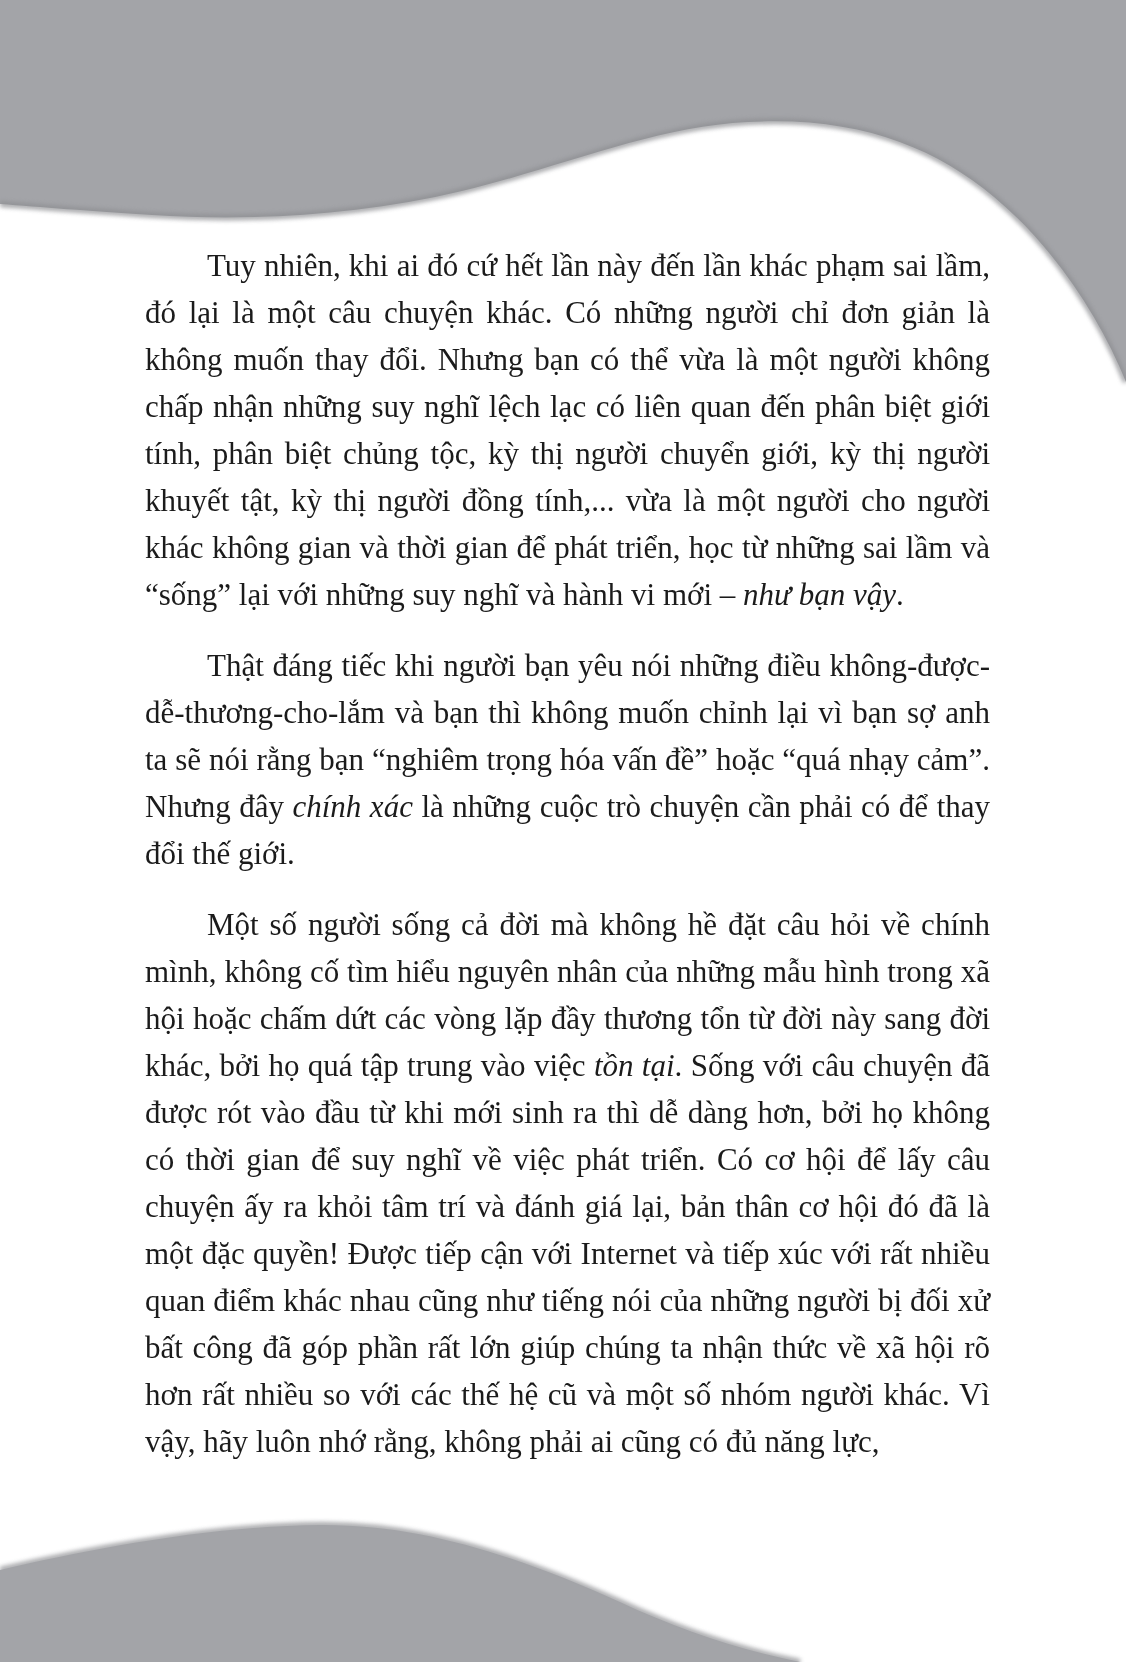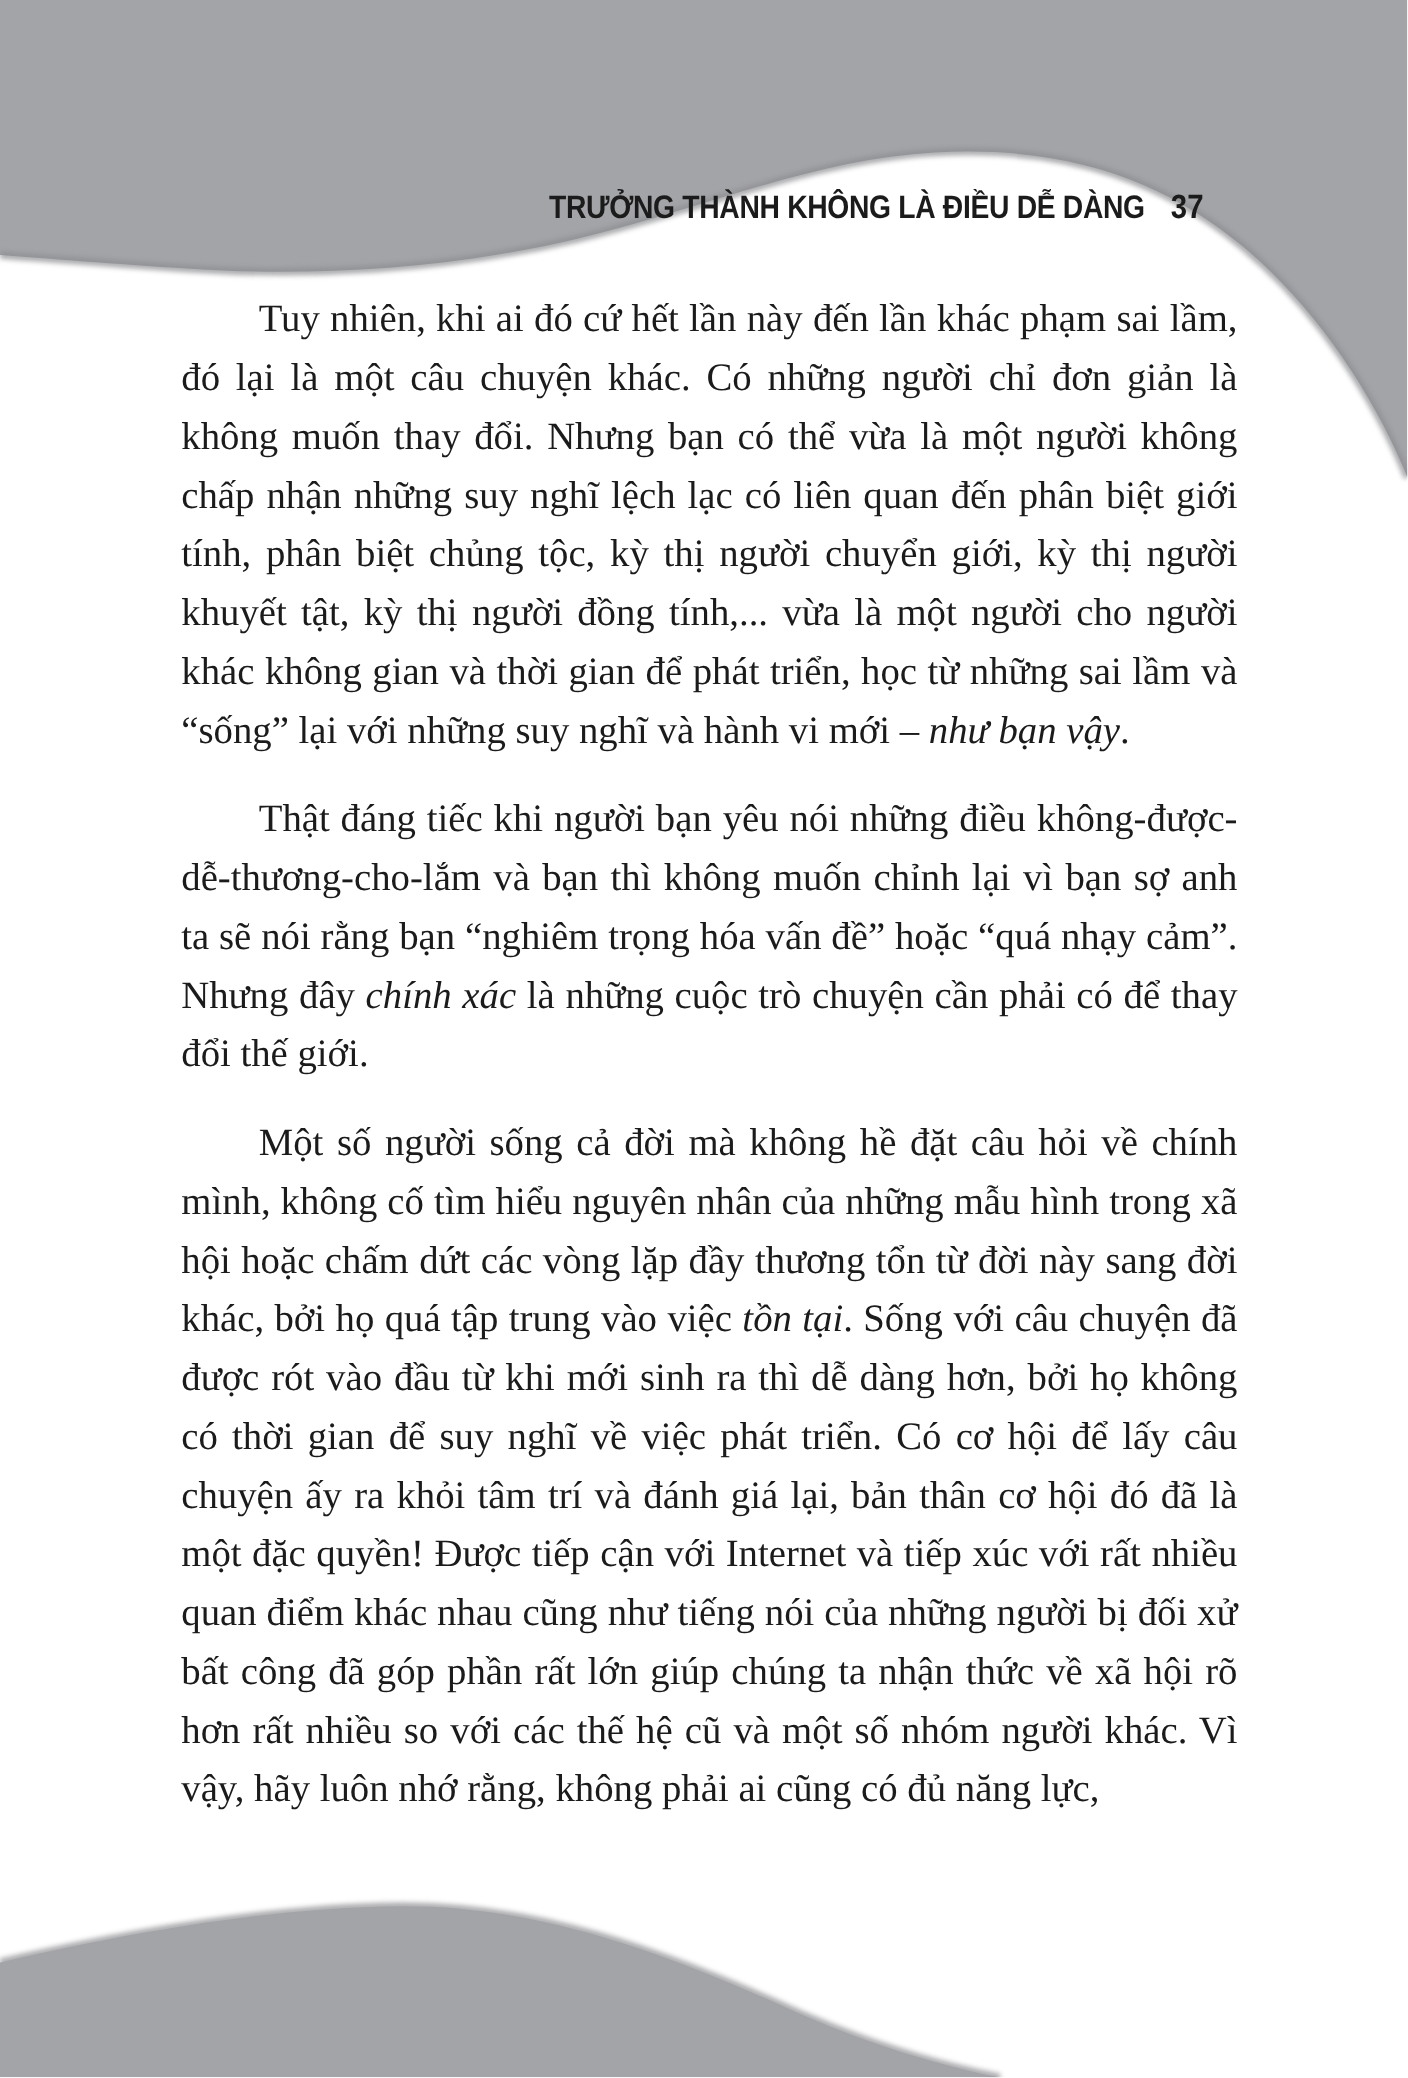--- a/index.html
+++ b/index.html
@@ -58,21 +58,21 @@
     letter-spacing: -0.3px;
   }
   .page-number {
     font-size: 27px;
   }
 
   
   .body-text {
     position: absolute;
     left: 145px;
-    top: 231px;
+    top: 242px;
     width: 845px;
     font-size: 31px;
     line-height: 47px;
     color: #1b1b1b;
     text-align: justify;
   }
   .para {
     margin: 0;
     text-indent: 62px;
   }
@@ -99,26 +99,20 @@
              C 352 217, 242 221, 152 215
              C 88 211, 40 207, 0 204 Z"></path>
     <path class="deco-edge" filter="url(#soft)" d="M 1126 382
              C 1100 318, 1054 247, 994 197
              C 934 147, 858 116, 748 122
              C 652 127, 566 166, 462 191
              C 352 217, 242 221, 152 215
              C 88 211, 40 207, 0 204"></path>
   </svg>
 
-  <header class="running-header">
-    <span class="header-inner">
-      <span class="chapter-title">TRƯỞNG THÀNH KHÔNG LÀ ĐIỀU DỄ DÀNG</span>
-      <span class="page-number">37</span>
-    </span>
-  </header>
 
   <main class="body-text">
     <p class="para"><span>Tuy nhiên, khi ai đó cứ hết lần này đến lần khác phạm sai lầm, đó lại là một câu chuyện khác. Có những người chỉ đơn giản là không muốn thay đổi. Nhưng bạn có thể vừa là một người không chấp nhận những suy nghĩ lệch lạc có liên quan đến phân biệt giới tính, phân biệt chủng tộc, kỳ thị người chuyển giới, kỳ thị người khuyết tật, kỳ thị người đồng tính,... vừa là một người cho người khác không gian và thời gian để phát triển, học từ những sai lầm và “sống” lại với những suy nghĩ và hành vi mới – </span><span class="seg-italic">như bạn vậy</span><span>.</span></p>
 
     <p class="para"><span>Thật đáng tiếc khi người bạn yêu nói những điều không-được-dễ-thương-cho-lắm và bạn thì không muốn chỉnh lại vì bạn sợ anh ta sẽ nói rằng bạn “nghiêm trọng hóa vấn đề” hoặc “quá nhạy cảm”. Nhưng đây </span><span class="seg-italic">chính xác</span><span> là những cuộc trò chuyện cần phải có để thay đổi thế giới.</span></p>
 
     <p class="para"><span>Một số người sống cả đời mà không hề đặt câu hỏi về chính mình, không cố tìm hiểu nguyên nhân của những mẫu hình trong xã hội hoặc chấm dứt các vòng lặp đầy thương tổn từ đời này sang đời khác, bởi họ quá tập trung vào việc </span><span class="seg-italic">tồn tại</span><span>. Sống với câu chuyện đã được rót vào đầu từ khi mới sinh ra thì dễ dàng hơn, bởi họ không có thời gian để suy nghĩ về việc phát triển. Có cơ hội để lấy câu chuyện ấy ra khỏi tâm trí và đánh giá lại, bản thân cơ hội đó đã là một đặc quyền! Được tiếp cận với Internet và tiếp xúc với rất nhiều quan điểm khác nhau cũng như tiếng nói của những người bị đối xử bất công đã góp phần rất lớn giúp chúng ta nhận thức về xã hội rõ hơn rất nhiều so với các thế hệ cũ và một số nhóm người khác. Vì vậy, hãy luôn nhớ rằng, không phải ai cũng có đủ năng lực,</span></p>
   </main>
 
   <svg class="deco-bottom" viewBox="0 0 1126 175" preserveAspectRatio="none" aria-hidden="true">

